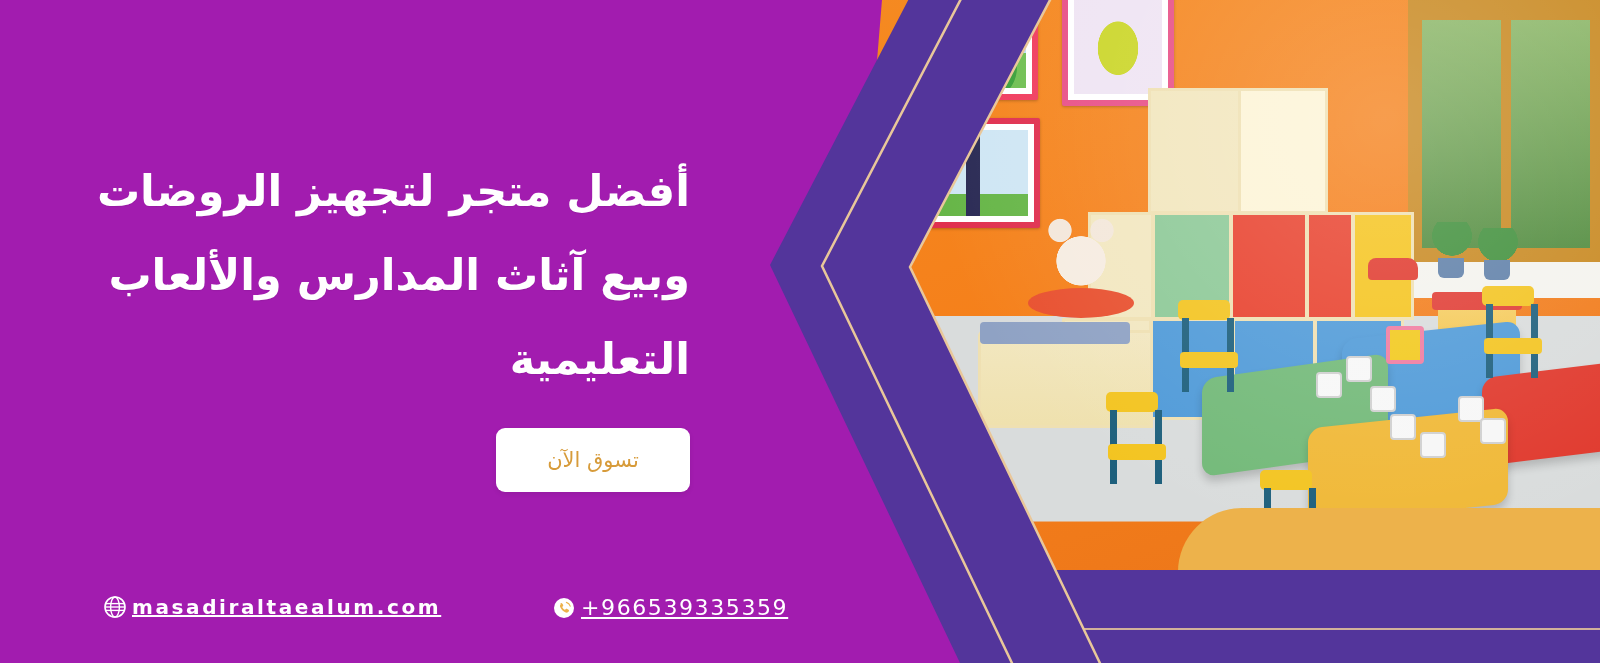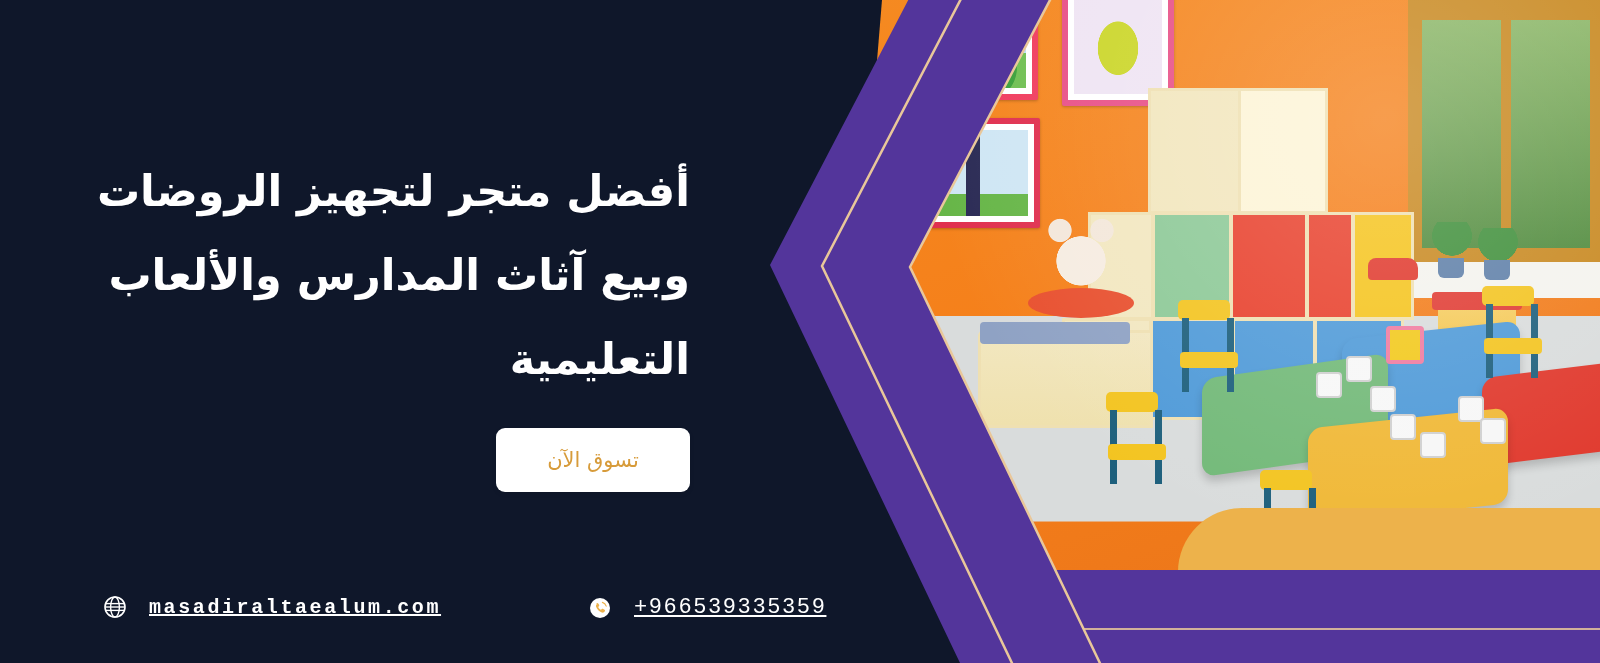--- a/index.html
+++ b/index.html
@@ -4,21 +4,21 @@
 <title>Banner</title>
 <style>
   html,body{margin:0;padding:0;background:#ffffff;}
   *{box-sizing:border-box;}
 
   .banner{
     position:relative;
     width:1600px;
     height:663px;
     overflow:hidden;
-    background:#0f172a;
+    background:#a21caf;
     font-family:"DejaVu Sans","Liberation Sans",sans-serif;
   }
 
   
   .photo-clip{
     position:absolute;
     top:0; left:830px; right:0; bottom:0;
     clip-path: polygon(52px 0, 100% 0, 100% 100%, 270px 100%, 30px 268px);
     overflow:hidden;
   }
@@ -191,26 +191,25 @@
     text-align:center;
     font-family:"DejaVu Sans","Liberation Sans",sans-serif;
   }
 
   
   .footer{
     position:absolute;left:0;bottom:28px;width:860px;height:40px;
     direction:ltr;
   }
   .contact{
-    position:absolute;display:flex;align-items:center;gap:22px;
+    position:absolute;display:flex;align-items:center;gap:5px;
     color:#ffffff;
-    font-family:Liberation Mono, monospace;
   }
   .contact-web{left:103px;top:0;}
-  .contact-phone{left:588px;top:0;align-items:flex-end;}
+  .contact-phone{left:552px;top:0;align-items:flex-end;}
   .contact .label{
     font-size:20px;font-weight:700;letter-spacing:2.6px;white-space:nowrap;
   }
   .contact-phone .label{font-weight:400;letter-spacing:1.6px;font-size:22px;}
   .ico{width:24px;height:24px;display:block;flex:0 0 24px;}
 </style>
 </head>
 <body>
 
 <div class="banner">

